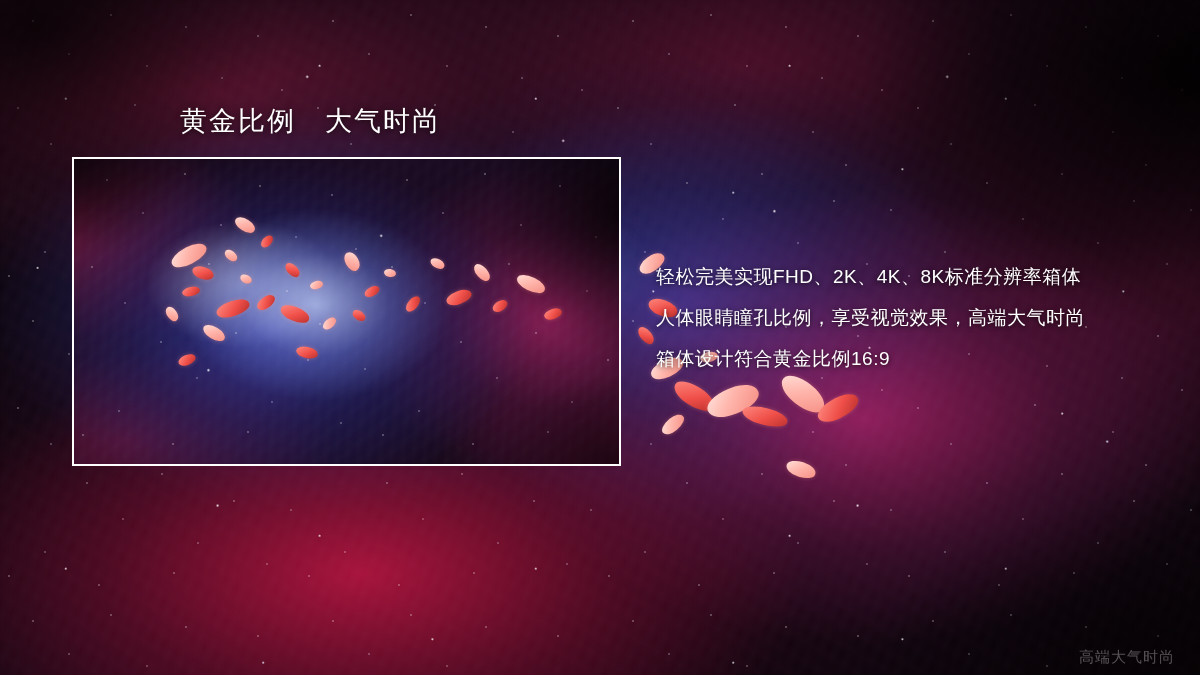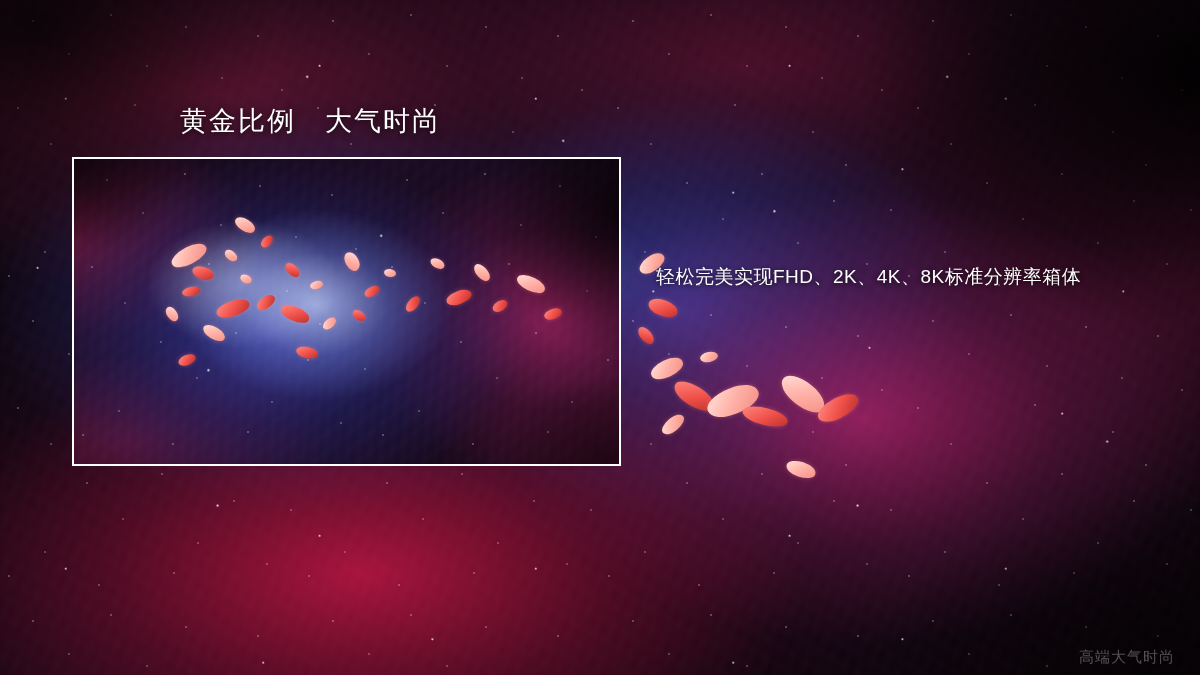--- a/index.html
+++ b/index.html
@@ -248,17 +248,19 @@
           <div class="petal pale" style="left: 442px; top: 118px; width: 30px; height: 14px; transform: rotate(25deg);"></div>
           <div class="petal deep" style="left: 470px; top: 150px; width: 18px; height: 10px; transform: rotate(-18deg);"></div>
           <div class="petal pale" style="left: 160px; top: 60px; width: 22px; height: 12px; transform: rotate(32deg);"></div>
           <div class="petal deep" style="left: 186px; top: 78px; width: 14px; height: 9px; transform: rotate(-45deg);"></div>
         </div>
     </div>
   </div>
 
   <div id="body-copy">
     <div class="line">轻松完美实现FHD、2K、4K、8K标准分辨率箱体</div>
+    <div class="line">人体眼睛瞳孔比例，享受视觉效果，高端大气时尚</div>
+    <div class="line">箱体设计符合黄金比例16:9</div>
   </div>
 
   <div id="watermark">高端大气时尚</div>
 
 </div>
 
 </body></html>

